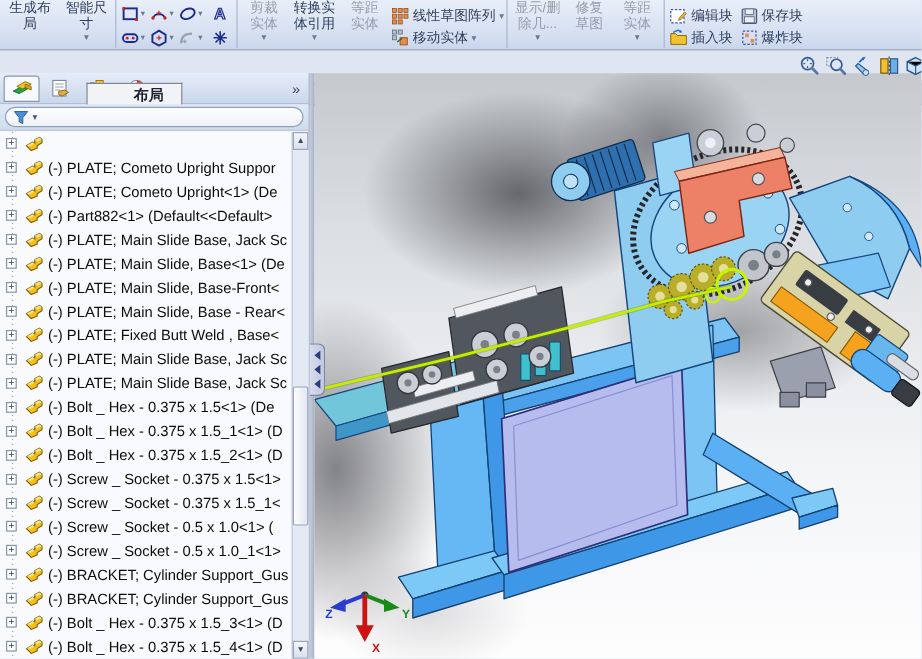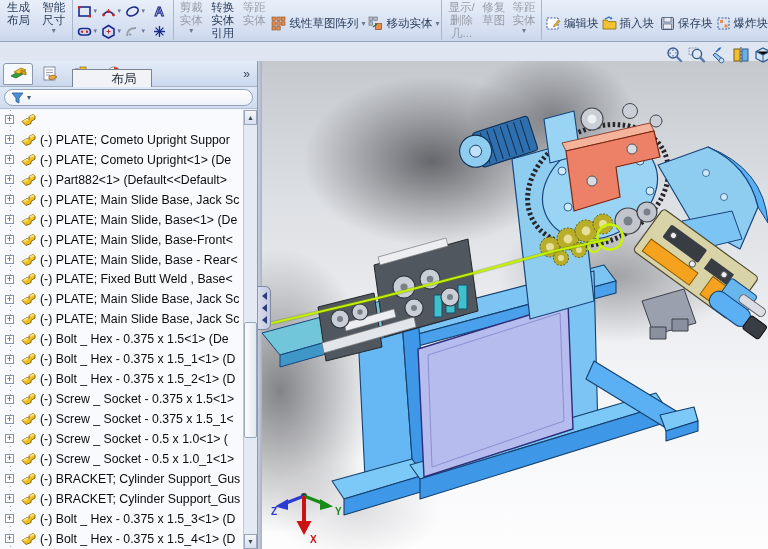--- a/index.html
+++ b/index.html
@@ -14,32 +14,32 @@
   .rb-btn { font-size:11.5px; line-height:13px; color:#2c3e5c; text-align:center;
     padding:1px 3px; word-break:break-all; cursor:default; }
   .rb-btn.disabled { color:#979da8; }
   .rb-btn .dd, .dd { display:block; font-size:8px; color:#6a7890; line-height:8px; }
   .rb-sep { width:1px; height:40px; background:#aab6cc; margin:0 2px; flex:none; }
   .sketch-grid { display:grid; grid-template-columns:repeat(4,24px); grid-auto-rows:20px;
     align-items:center; justify-items:center; padding-top:1px; }
   .skt { display:flex; align-items:center; gap:1px; }
   .skt svg { display:block; }
   .skt .mini-dd { font-size:7px; color:#6a7890; }
-  .rb-stack { display:flex; flex-direction:row; gap:3px; padding-top:16px; }
+  .rb-stack { display:flex; flex-direction:column; gap:3px; padding-top:6px; }
   .rb-row { display:flex; align-items:center; gap:3px; font-size:11.5px; color:#2c3e5c; white-space:nowrap; }
   .ric { width:15px; height:15px; display:inline-block; flex:none; }
 
   
   #tabbar { position:absolute; left:0; top:42px; width:768px; height:19px;
     background:linear-gradient(#aab0ba,#99a0ac); display:flex; align-items:stretch;
     border-bottom:1px solid #6e7684;margin-top:27px; }
   .ctab { font-size:12.5px; color:#1c2330; background:linear-gradient(#c6cad3,#b2b8c2);
     border:1px solid #7c8492; border-bottom:none; padding:1px 14px 0;
     display:flex; align-items:center; margin-left:2px; cursor:default; }
-  .ctab.active { background:#f1f3f7; font-weight:normal; position:relative; z-index:2;padding-left:39px; }
+  .ctab.active { background:#f1f3f7; font-weight:bold; position:relative; z-index:2;padding-left:39px; }
 
   
   #sidebar { position:absolute; left:0; top:61px; width:258px; height:488px;
     background:#f2f6fc; border-right:1px solid #8e98ac; }
   #mgr-tabs { height:26px; background:linear-gradient(#e4ecf8,#cad7ec);
     border-bottom:1px solid #a8b2c6; display:flex; align-items:center; padding:1px 3px; gap:2px; }
   .mtab { width:30px; height:22px; border:1px solid transparent; border-radius:3px 3px 0 0;
     display:flex; align-items:center; justify-content:center; cursor:default; }
   .mtab.active { background:#f6f9fd; border-color:#8e98ac; }
   #mgr-chevron { margin-left:auto; font-size:12px; color:#3c465a; padding-right:4px; }

